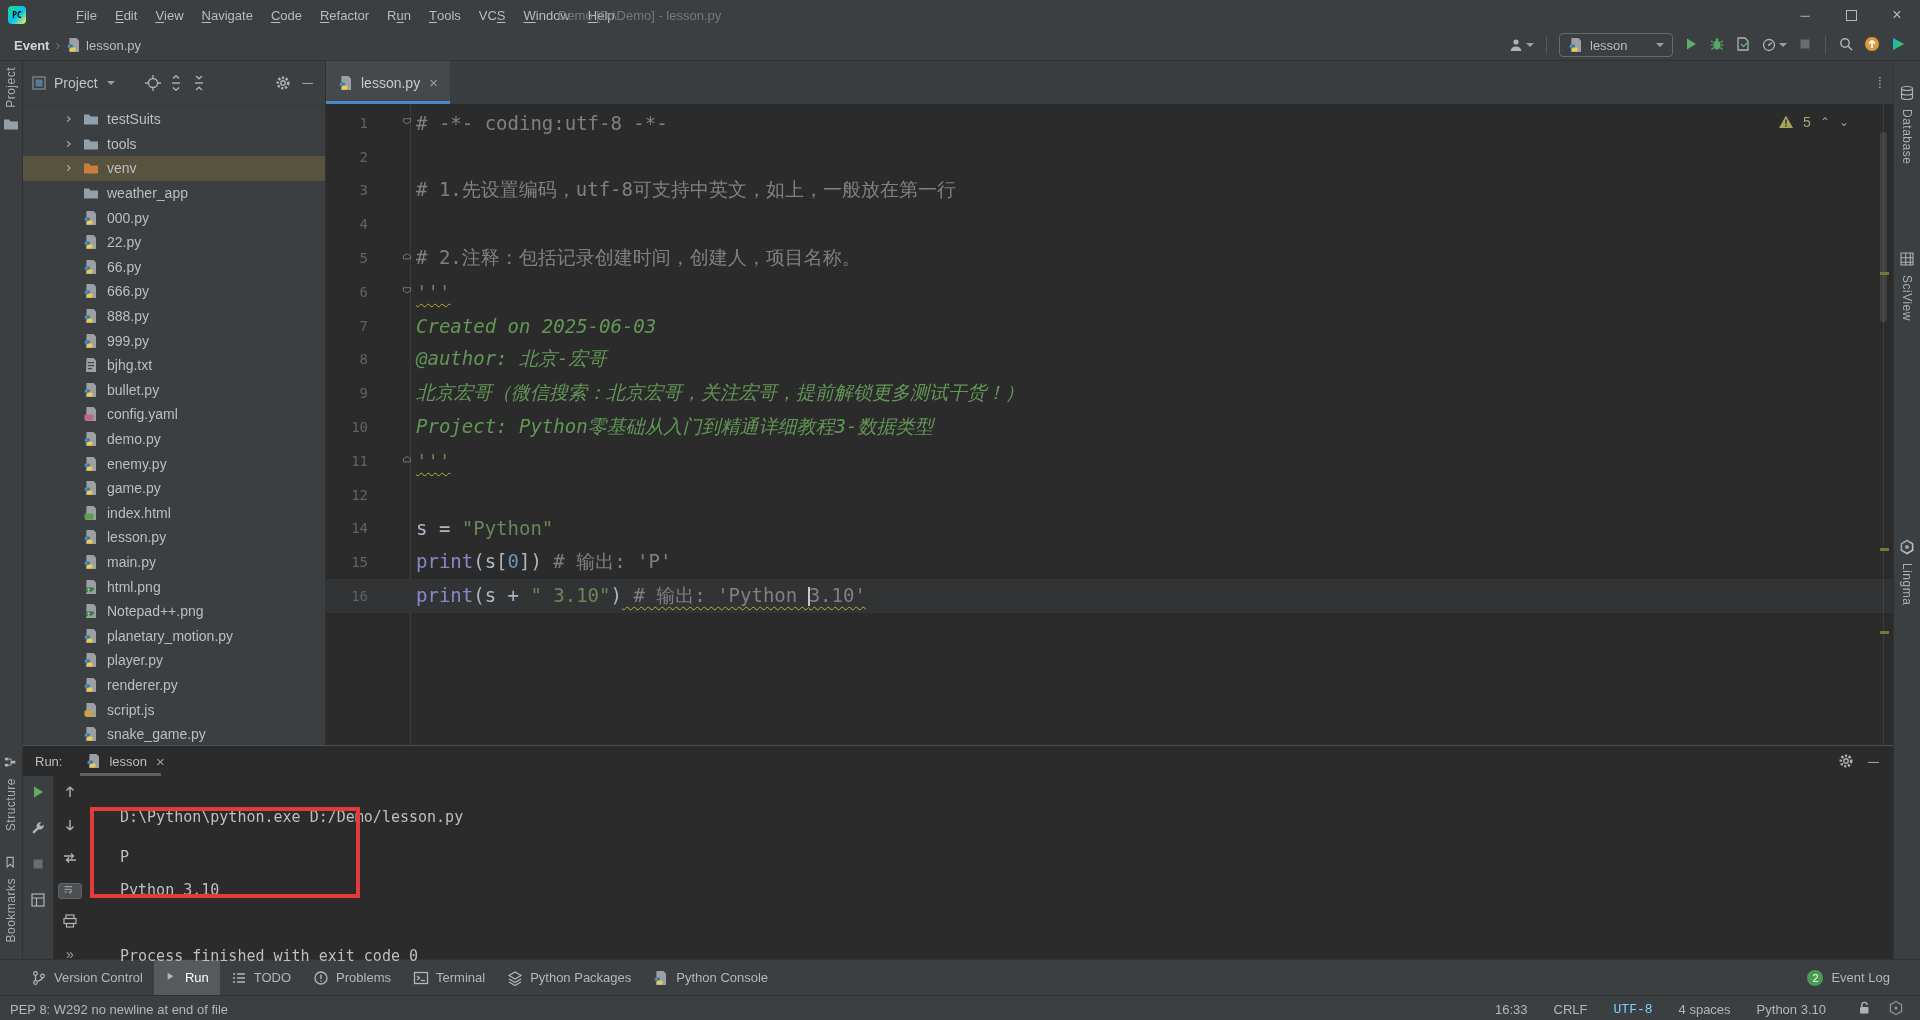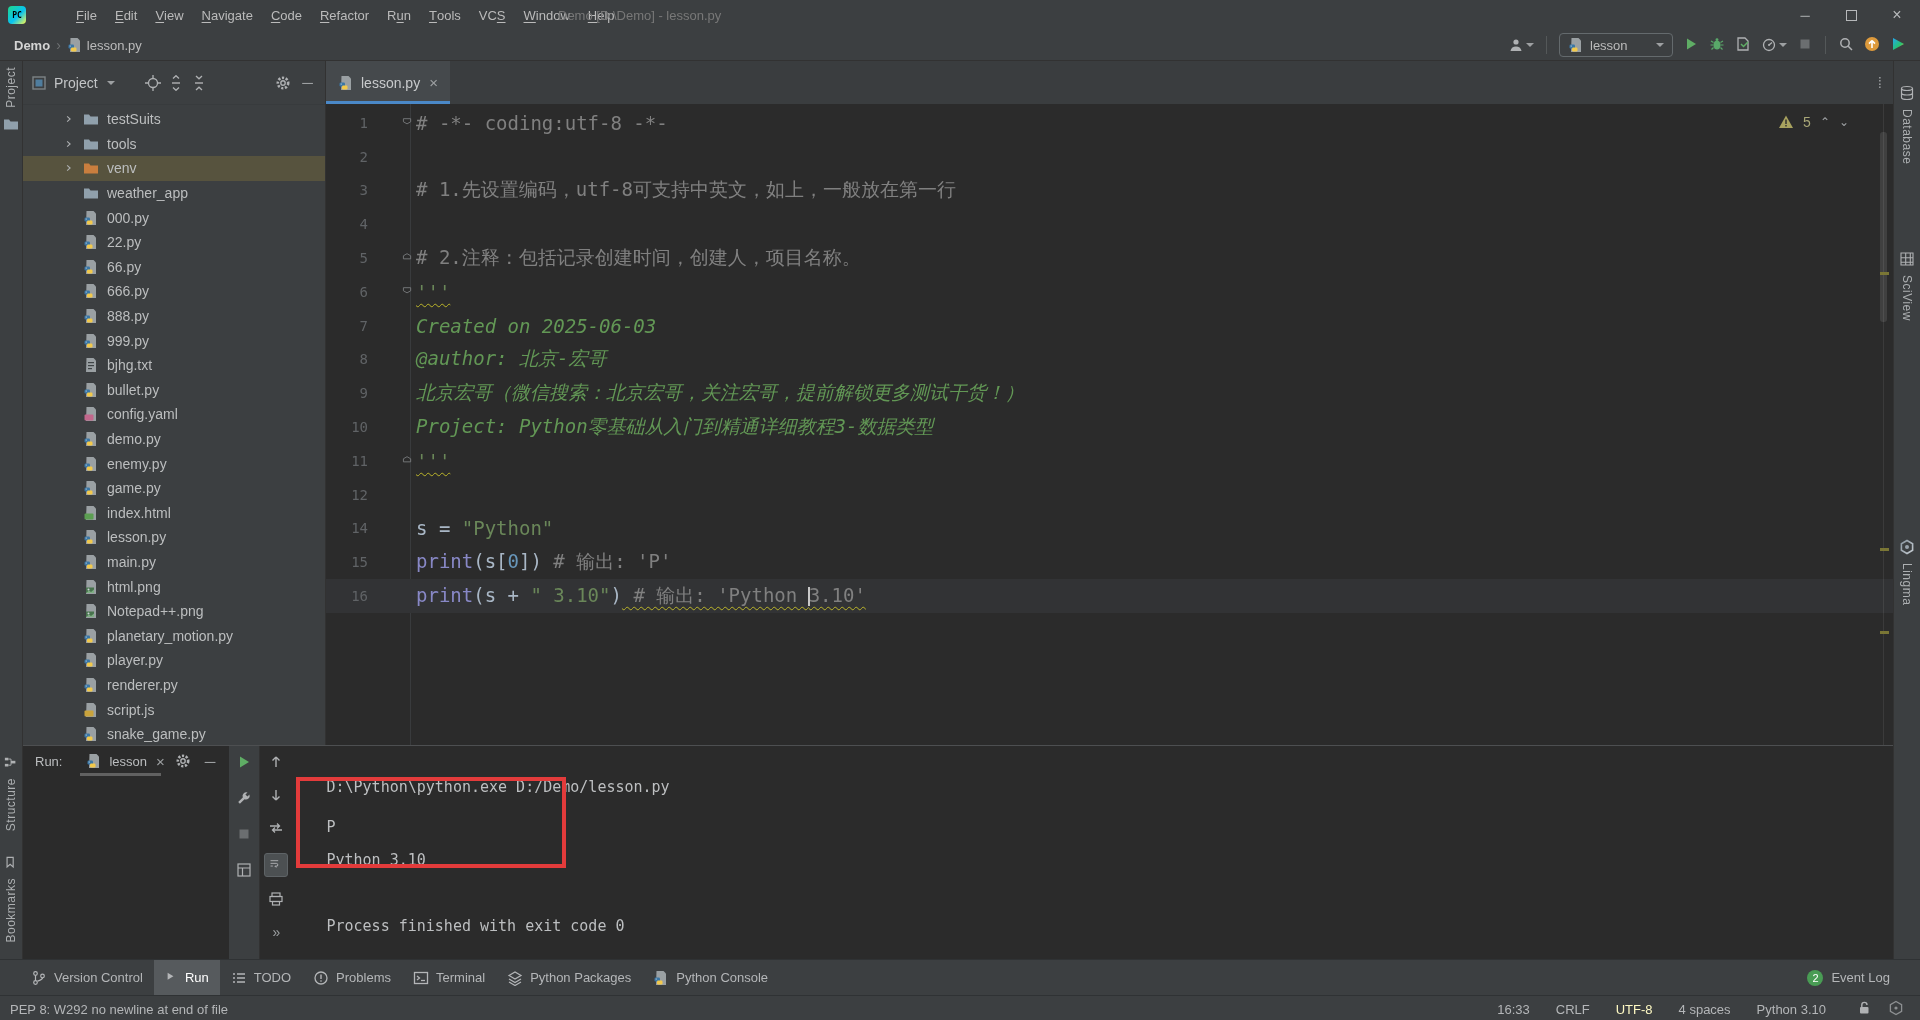--- a/index.html
+++ b/index.html
@@ -84,21 +84,21 @@
       text-decoration-thickness:1px;text-underline-offset:4px;}
   .caret{display:inline-block;width:2px;height:19px;background:#c8c8c8;vertical-align:text-bottom;margin:0 -1px;}
 
   .insp-widget{position:absolute;top:10px;right:44px;display:flex;align-items:center;gap:9px;color:#a8a677;font-size:14px;font-family:"Liberation Sans",sans-serif;}
   .insp-widget .chev{color:#9da0a2;font-size:12px;}
   .scroll-track{position:absolute;right:9px;top:0;bottom:0;width:1px;background:rgba(255,255,255,.08);}
   .scroll-thumb{position:absolute;right:6px;top:28px;height:190px;width:7px;background:rgba(255,255,255,.10);border-radius:3px;}
   .stripe-mark{position:absolute;right:4px;width:9px;height:3px;background:#7a7635;}
 
   
-  .runpanel{height:213px;background:#2b2b2b;border-top:1px solid #4d4f51;display:flex;}
+  .runpanel{height:213px;background:#2b2b2b;border-top:1px solid #4d4f51;display:flex;flex-direction:column;}
   .run-header{height:30px;display:flex;align-items:center;padding-left:12px;font-size:13px;color:#bbbdbf;position:relative;}
   .run-tab{display:flex;align-items:center;gap:7px;padding:0 10px;height:30px;position:relative;margin-left:14px;}
   .run-tab .tabline{position:absolute;bottom:0;left:4px;right:14px;height:3px;background:#616161;}
   .run-header-right{margin-left:auto;display:flex;align-items:center;gap:14px;padding-right:14px;color:#9da0a2;}
   .run-body{flex:1;display:flex;min-height:0;}
   .run-col1{width:30px;background:#3c3f41;border-right:1px solid #323232;display:flex;flex-direction:column;align-items:center;padding-top:8px;gap:17px;}
   .run-col2{width:32px;display:flex;flex-direction:column;align-items:center;padding-top:8px;gap:14px;color:#9da0a2;}
   .wrap-btn{width:22px;height:22px;display:flex;align-items:center;justify-content:center;background:#4c5052;border:1px solid #5e6366;border-radius:3px;}
   .run-output{flex:1;position:relative;font-family:"DejaVu Sans Mono",monospace;font-size:15px;color:#bdbfc1;padding-left:34px;}
   .out-line{height:33px;line-height:33px;white-space:pre;}
@@ -110,21 +110,21 @@
   
   .toolwin-bar{height:35px;background:#3c3f41;border-top:1px solid #2f3234;display:flex;align-items:center;padding-left:20px;font-size:13px;color:#b4b6b8;}
   .tw-item{display:flex;align-items:center;gap:7px;padding:0 11px;height:35px;}
   .tw-item.active{background:#565a5d;color:#ffffff;}
   .tw-right{margin-left:auto;display:flex;align-items:center;gap:8px;padding-right:30px;}
   .badge{width:16px;height:16px;border-radius:50%;background:#499c54;color:#fff;font-size:11px;display:flex;align-items:center;justify-content:center;}
 
   
   .statusbar{height:27px;background:#3c3f41;border-top:1px solid #2f3234;display:flex;align-items:center;padding:0 10px;font-size:13px;color:#b4b6b8;}
   .sb-right{margin-left:auto;display:flex;align-items:center;gap:26px;padding-right:6px;}
-  .sb-item.dim{color:#fef9c3;}
+  .sb-item.dim{color:#7dd3fc;font-family:Liberation Mono, monospace;}
   .sb-icons{display:flex;align-items:center;gap:16px;margin-left:4px;}
 </style>
 </head>
 <body>
 
 <div class="app">
 
   <div class="titlebar">
     <div class="logo">
         <span>PC</span>
@@ -147,21 +147,21 @@
       <div class="win-btn">─</div>
       <div class="win-btn">
           <span class="restore-box"></span>
         </div>
       <div class="win-btn" style="font-size:16px;">×</div>
     </div>
   </div>
 
   <div class="toolbar">
     <div class="crumbs">
-      <span class="crumb-project">Demo</span>
+      <span class="crumb-project">Event</span>
       <span class="crumb-sep">›</span>
       <span class="icon" id="crumb-py-icon">
           <svg width="16" height="16" viewBox="0 0 16 16">
             <path d="M3.5 1h7l2.5 2.5V15h-10z" fill="#9aa0a3"></path>
             <rect x="1.5" y="7.5" width="5.5" height="4" rx="1.2" fill="#3a76a5"></rect>
             <rect x="4" y="10.5" width="5.5" height="4" rx="1.2" fill="#f2c94c"></rect>
             <circle cx="3.2" cy="9" r=".6" fill="#dfe6ea"></circle>
           </svg>
         </span>
       <span>lesson.py</span>

